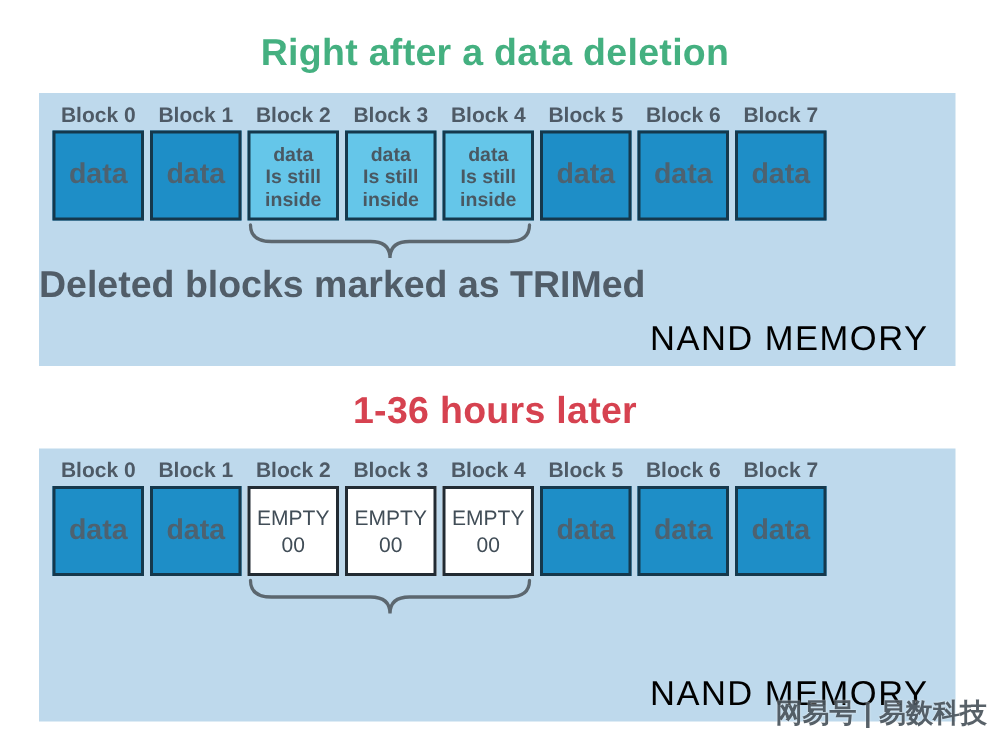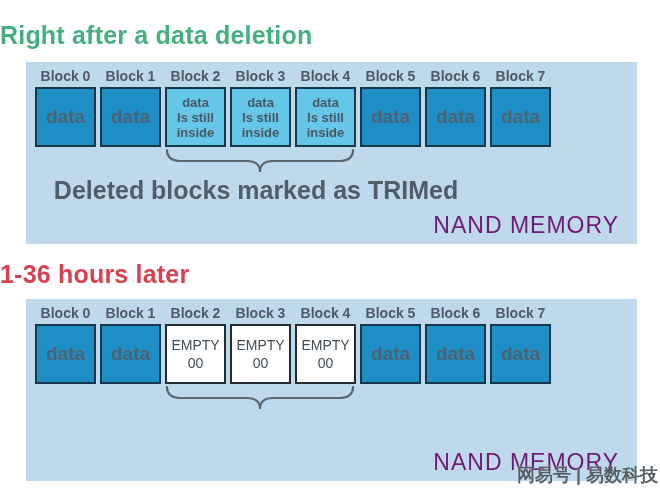--- a/index.html
+++ b/index.html
@@ -1,21 +1,21 @@
 <!DOCTYPE html>
 <html><head>
 <meta charset="utf-8">
 <style>
   html,body { margin:0; padding:0; background:#ffffff; }
   .page {
     position:relative; width:660px; height:499px; background:#ffffff;
     font-family:"Liberation Sans", sans-serif; overflow:hidden;
   }
   .main-title {
-    position:absolute; left:0; width:660px; text-align:left;
+    position:absolute; left:0; width:660px; text-align:center;
     font-size:25px; font-weight:bold; letter-spacing:0.2px;
   }
   .title-top    { top:21px;  color:#44b080; }
   .title-bottom { top:260px; color:#d64250; }
 
   .panel {
     position:absolute; left:26px; width:611px; height:182px;
     background:#bed9ec;
   }
   .panel-top    { top:62px; }
@@ -37,28 +37,28 @@
   .block--data .data-word { font-size:19px; font-weight:bold; color:#4d6270; }
   .block--trim  { background:#65c6e9; }
   .block--trim .line { font-size:13px; font-weight:bold; color:#495862; line-height:15px; display:block; }
   .block--empty { background:#ffffff; border-color:#222b33; }
   .block--empty .line { font-size:14px; font-weight:normal; color:#414d57; line-height:18px; display:block; }
 
   .brace { position:absolute; left:139px; top:86px; width:190px; height:26px; }
   .brace path { fill:none; stroke:#5c676f; stroke-width:2.2; stroke-linecap:round; }
 
   .caption {
-    position:absolute; top:114px; left:0; width:460px; text-align:center;
+    position:absolute; top:114px; left:0; width:460px; 
     font-size:25px; font-weight:bold; color:#515d68; white-space:nowrap;
   }
   .panel-bottom .caption { top:118px; }
 
   .memory-label {
     position:absolute; right:18px; bottom:5px;
-    font-size:23px; font-weight:400; color:#701a75; letter-spacing:1px;
+    font-size:23px; font-weight:400; color:#000000; letter-spacing:1px;
     white-space:nowrap;
   }
 
   .watermark {
     position:absolute; right:2px; top:463px;
     font-size:18px; font-weight:bold; color:#4a545c; opacity:0.92;
     white-space:nowrap; text-shadow:0 0 1px #ffffff;
   }
 </style>
 </head>

